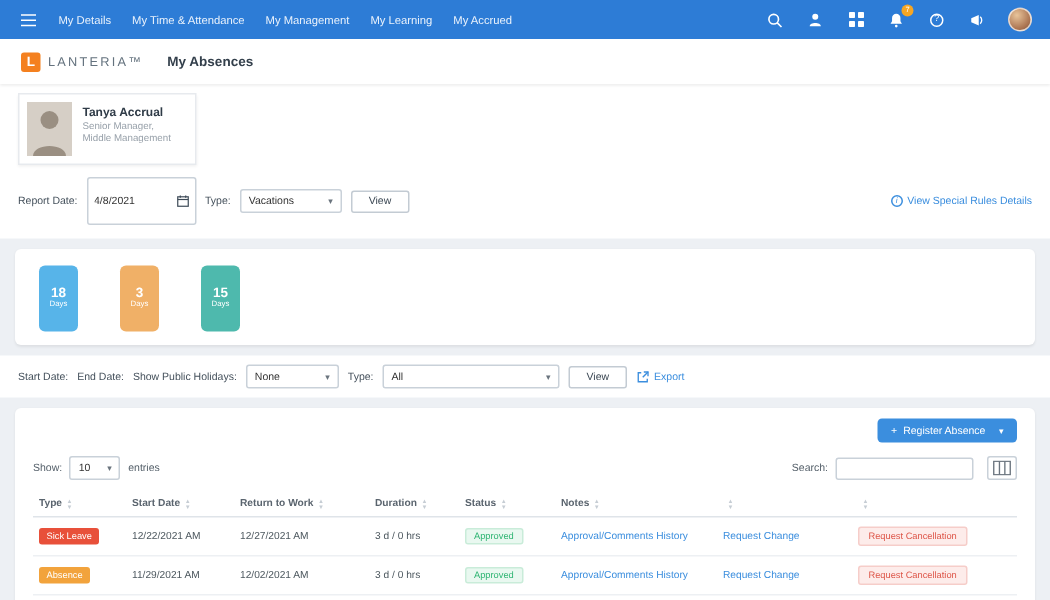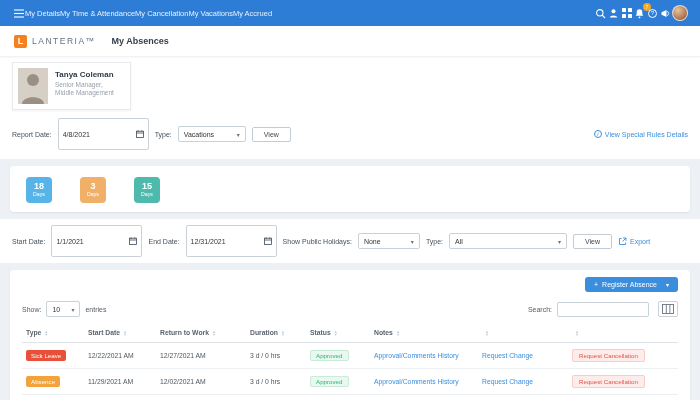--- a/index.html
+++ b/index.html
@@ -1,20 +1,20 @@
 <!DOCTYPE html>
 <html><head>
 <meta charset="utf-8">
 <style>
   * { margin:0; padding:0; box-sizing:border-box; }
   html,body { width:700px; height:400px; overflow:hidden; }
   body { font-family:"Liberation Sans","DejaVu Sans",sans-serif; background:#edf0f4; color:#45515c; }
 
   
-  .topnav { height:26px; background:#2d7cd6; display:flex; align-items:center; padding:0 12px; }
+  .topnav { height:26px; background:#2d7cd6; display:flex; align-items:center; padding:0 12px; gap:14px; }
   .nav-item { color:#eaf2fc; font-size:7.5px; white-space:nowrap; cursor:pointer; }
   .spacer { flex:1; }
   .icon-btn { width:13px; height:13px; display:flex; align-items:center; justify-content:center; position:relative; cursor:pointer; }
   .nbadge { position:absolute; top:-4px; right:-5px; background:#f6a623; color:#fff; font-size:5px;
             min-width:8px; height:8px; border-radius:4px; display:flex; align-items:center; justify-content:center; padding:0 1px; }
   .help-circle { width:9px; height:9px; border:1px solid #fff; border-radius:50%; color:#fff; font-size:6px;
                  display:flex; align-items:center; justify-content:center; }
   .avatar { width:16px; height:16px; border-radius:50%; border:1px solid rgba(255,255,255,.7);
             background:radial-gradient(circle at 35% 30%, #e8c49a, #a8714f 70%, #6e4a33); cursor:pointer; }
 
@@ -30,36 +30,36 @@
   
   .panel-top { background:#fff; padding:6px 12px 9px; }
   .emp-card { display:inline-flex; gap:7px; padding:5px 16px 5px 5px; border:1px solid #e7eaee;
               box-shadow:0 1px 2px rgba(0,0,0,.06); background:#fff; }
   .emp-photo { width:30px; height:36px; flex:none; }
   .emp-name { font-size:8px; font-weight:bold; color:#2f3b47; margin-top:2px; }
   .emp-sub { font-size:6.5px; color:#98a1aa; margin-top:2px; line-height:8px; }
 
   .report-row { display:flex; align-items:center; gap:6px; margin-top:8px; font-size:7px; color:#45515c; }
   .field { display:flex; align-items:center; border:1px solid #c9d1d9; border-radius:2px; background:#fff;
-           height:32px; padding:12px 4px; gap:21px; }
+           height:32px; padding:12px 4px; gap:3px; }
   .field input { border:none; outline:none; font-size:7px; color:#333; font-family:inherit; width:52px; background:transparent; }
   .sel { display:flex; align-items:center; justify-content:space-between; border:1px solid #c9d1d9; border-radius:2px;
          background:#fff; height:16px; padding:0 5px; font-size:7px; color:#333; cursor:pointer; }
   .caret { font-size:6px; color:#6a747e; margin-left:5px; }
   .btn { border:1px solid #c3cbd3; background:#fff; border-radius:2px; font-size:7px; color:#3c4854;
          padding:3px 11px; cursor:pointer; }
   .link { color:#3b8ede; font-size:7px; cursor:pointer; display:inline-flex; align-items:center; }
   .info-dot { width:8px; height:8px; border:1px solid #3b8ede; border-radius:50%; color:#3b8ede; font-size:5.5px;
               display:inline-flex; align-items:center; justify-content:center; margin-right:3px; font-style:italic; }
 
   
   .summary { margin:7px 10px; background:#fff; border-radius:4px; box-shadow:0 1px 2px rgba(0,0,0,.07);
              padding:11px 16px 9px; display:flex; gap:28px; }
   .sum-col { display:flex; gap:8px; }
-  .daybadge { width:26px; height:26px; border-radius:4px; display:flex; flex-direction:column; align-items:center;
+  .daybadge { width:26px; height:44px; border-radius:4px; display:flex; flex-direction:column; align-items:center;
               justify-content:center; color:#fff; flex:none; }
   .daybadge .num { font-size:9px; font-weight:bold; line-height:9px; }
   .daybadge .unit { font-size:5.2px; line-height:7px; }
   .bg-blue { background:#57b4e9; } .bg-orange { background:#f0b067; } .bg-teal { background:#4eb9ad; }
   .sum-title { font-size:8px; font-weight:bold; }
   .c-blue { color:#2d9fe3; } .c-orange { color:#f0a355; } .c-teal { color:#38b3a6; }
   .sum-lines div { font-size:6.8px; color:#8a939c; line-height:10.5px; margin-top:1px; }
   .accrual { font-size:6.8px; color:#3b8ede; margin-top:3px; display:inline-block; cursor:pointer; }
 
   
@@ -99,22 +99,22 @@
     <svg width="10" height="9" viewBox="0 0 10 9">
         <g stroke="#fff" stroke-width="1.1">
           <line x1="0" y1="1" x2="10" y2="1"></line>
           <line x1="0" y1="4.5" x2="10" y2="4.5"></line>
           <line x1="0" y1="8" x2="10" y2="8"></line>
         </g>
       </svg>
   </span>
   <span class="nav-item">My Details</span>
   <span class="nav-item">My Time &amp; Attendance</span>
-  <span class="nav-item">My Cancellation</span>
-  <span class="nav-item">My Vacations</span>
+  <span class="nav-item">My Management</span>
+  <span class="nav-item">My Learning</span>
   <span class="nav-item">My Accrued</span>
   <span class="spacer"></span>
   <span class="icon-btn">
     <svg width="11" height="11" viewBox="0 0 11 11">
         <circle cx="4.8" cy="4.8" r="3.2" fill="none" stroke="#fff" stroke-width="1.1"></circle>
         <line x1="7.2" y1="7.2" x2="10" y2="10" stroke="#fff" stroke-width="1.1"></line>
       </svg>
   </span>
   <span class="icon-btn">
     <svg width="11" height="11" viewBox="0 0 11 11">
@@ -162,21 +162,21 @@
 <div class="panel-top">
   <div class="emp-card">
     <span class="emp-photo">
       <svg width="30" height="36" viewBox="0 0 30 36">
           <rect width="30" height="36" fill="#d6cfc6"></rect>
           <circle cx="15" cy="12" r="6" fill="#9a8f82"></circle>
           <path d="M4 36 c0-9 22-9 22 0 z" fill="#9a8f82"></path>
         </svg>
     </span>
     <span>
-      <div class="emp-name">Tanya Coleman</div>
+      <div class="emp-name">Tanya Accrual</div>
       <div class="emp-sub">
         <span>Senior Manager,</span><br>
         <span>Middle Management</span>
       </div>
     </span>
   </div>
 
   <div class="report-row">
     <span>Report Date:</span>
     <span class="field">
@@ -220,39 +220,21 @@
   <div class="sum-col">
     <span class="daybadge bg-teal">
       <span class="num">15</span>
       <span class="unit">Days</span>
     </span>
   </div>
 </div>
 
 <div class="filterbar">
   <span>Start Date:</span>
-  <span class="field">
-    <input value="1/1/2021" style="">
-    <svg width="8" height="8" viewBox="0 0 8 8">
-        <rect x="0.5" y="1.2" width="7" height="6.3" fill="none" stroke="#3d4a57" stroke-width="0.8"></rect>
-        <line x1="0.5" y1="3" x2="7.5" y2="3" stroke="#3d4a57" stroke-width="0.8"></line>
-        <line x1="2.2" y1="0.3" x2="2.2" y2="1.8" stroke="#3d4a57" stroke-width="0.8"></line>
-        <line x1="5.8" y1="0.3" x2="5.8" y2="1.8" stroke="#3d4a57" stroke-width="0.8"></line>
-      </svg>
-  </span>
   <span>End Date:</span>
-  <span class="field">
-    <input value="12/31/2021" style="">
-    <svg width="8" height="8" viewBox="0 0 8 8">
-        <rect x="0.5" y="1.2" width="7" height="6.3" fill="none" stroke="#3d4a57" stroke-width="0.8"></rect>
-        <line x1="0.5" y1="3" x2="7.5" y2="3" stroke="#3d4a57" stroke-width="0.8"></line>
-        <line x1="2.2" y1="0.3" x2="2.2" y2="1.8" stroke="#3d4a57" stroke-width="0.8"></line>
-        <line x1="5.8" y1="0.3" x2="5.8" y2="1.8" stroke="#3d4a57" stroke-width="0.8"></line>
-      </svg>
-  </span>
   <span>Show Public Holidays:</span>
   <span class="sel" style="width:62px">
     <span>None</span>
     <span class="caret">▾</span>
   </span>
   <span>Type:</span>
   <span class="sel" style="width:118px">
     <span>All</span>
     <span class="caret">▾</span>
   </span>

